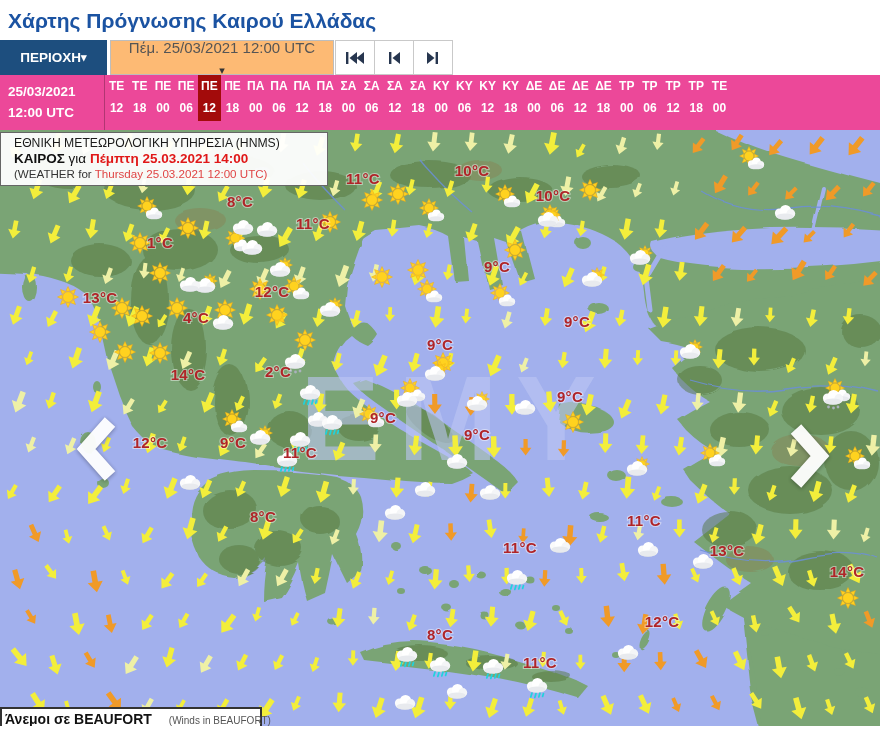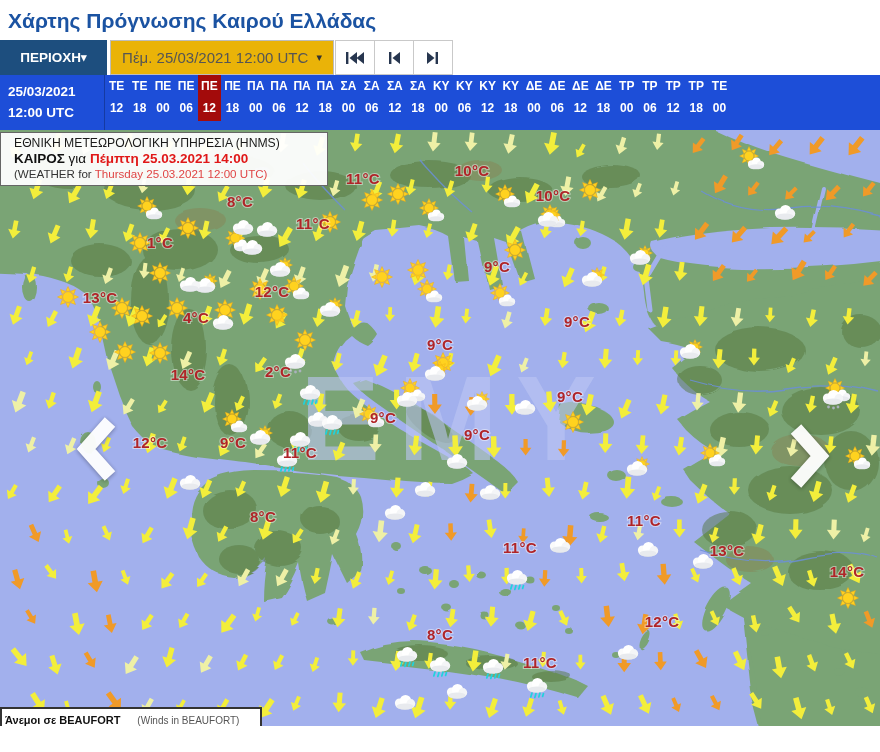--- a/index.html
+++ b/index.html
@@ -6,30 +6,30 @@
   .app{position:relative;width:880px;height:726px;overflow:hidden;background:#fff;
        font-family:"Liberation Sans",sans-serif;}
   
   .page-title{margin:0;padding:7px 8px 5px 8px;height:28px;font-size:21px;line-height:28px;
     font-weight:bold;color:#1b53a2;}
   
   .toolbar{display:flex;align-items:stretch;height:35px;}
   .region-btn{width:107px;border:0;background:#1d4e7e;color:#fff;font-weight:bold;
     font-size:13.5px;font-family:inherit;cursor:pointer;display:flex;align-items:center;justify-content:center;}
   .region-btn .caret{font-size:11px;}
-  .datetime-btn{width:224px;margin-left:3px;background:#eab308;border:1px solid #bdbdbd;
+  .datetime-btn{width:224px;margin-left:3px;background:#fdba74;border:1px solid #bdbdbd;
     color:#555;font-size:15px;font-family:inherit;cursor:pointer;display:flex;align-items:center;
-    justify-content:center;gap:8px;}
+    justify-content:center;gap:8px;flex-direction:column;}
   .datetime-btn .caret{color:#333;font-size:11px;}
   .nav-group{display:flex;margin-left:2px;}
   .nav-btn{width:40px;background:#fff;border:1px solid #c9c9c9;margin-left:-1px;cursor:pointer;
     display:flex;align-items:center;justify-content:center;padding:0;}
   .nav-btn svg{display:block;}
   
-  .timeline{height:55px;background:#1d4ed8;display:flex;color:#fff;}
+  .timeline{height:55px;background:#ec4899;display:flex;color:#fff;}
   .tl-label{width:104px;padding:6px 0 0 8px;box-sizing:border-box;font-size:13.5px;font-weight:bold;}
   .tl-label div{line-height:21px;}
   .tl-steps{display:flex;border-left:1px solid rgba(0,0,0,.25);}
   .tl-cell{width:23.2px;height:46px;text-align:center;font-size:12px;font-weight:bold;cursor:pointer;}
   .tl-cell div{line-height:22px;}
   .tl-cell.sel{background:#a30b0b;}
   
   .map{position:relative;width:880px;height:614px;overflow:hidden;background:#a2b0ed;}
   .map svg.base{position:absolute;left:0;top:0;}
   .temp{font:700 15px "Liberation Sans",sans-serif;fill:#b02428;paint-order:stroke;
@@ -46,21 +46,21 @@
   .ib-l3 .red2{color:#e04545;}
   
   .chev{position:absolute;z-index:6;cursor:pointer;opacity:.95;
     filter:drop-shadow(0 1px 2px rgba(0,0,0,.35));}
   .chev.left{left:70px;top:286px;}
   .chev.right{left:780px;top:293px;}
   
   .legend{position:absolute;left:0;bottom:1px;width:262px;background:#fff;border:2px solid #333;
     z-index:5;box-sizing:border-box;}
   .lg-row1{padding:1px 3px 0 3px;white-space:nowrap;}
-  .lg-t{font-size:11px;font-weight:bold;color:#111;}
+  .lg-t{font-size:14px;font-weight:bold;color:#111;}
   .lg-s{font-size:10px;color:#555;margin-left:17px;}
   .lg-scale{display:flex;height:11px;margin:1px 1px 1px 1px;}
   .lg-cell{flex:1;position:relative;text-align:center;font-size:9.5px;font-weight:bold;
     color:#111;line-height:11px;overflow:hidden;}
   
   .strip{display:flex;height:8px;}
   .strip .s-left{width:306px;background:#ebebeb;}
   .strip .s-right{flex:1;background:#1e1e1e;}
 </style>
 </head>

